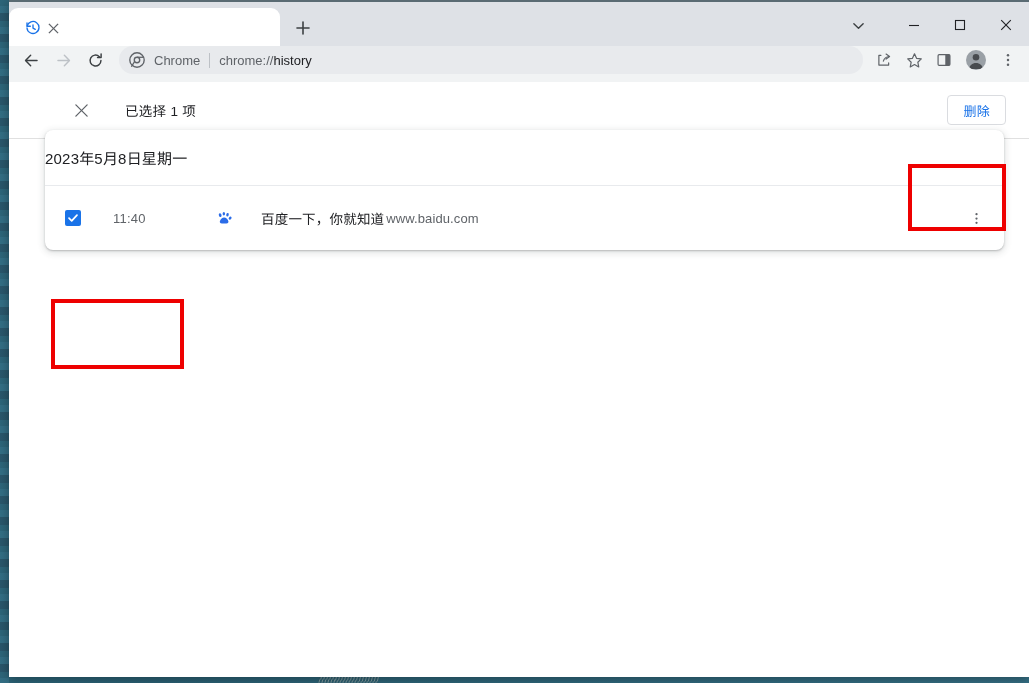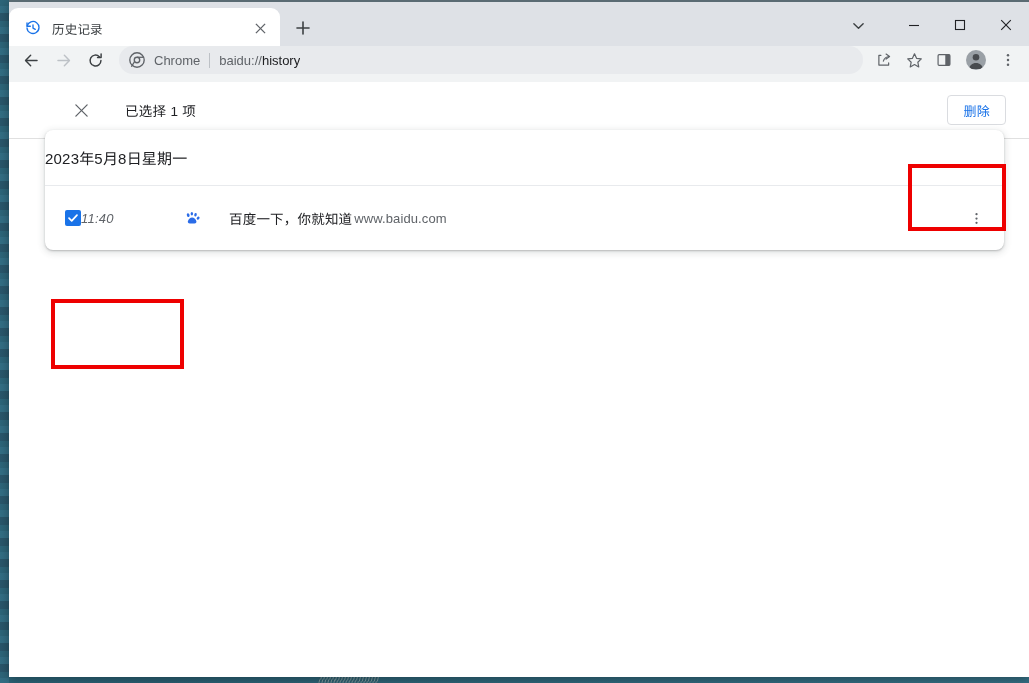--- a/index.html
+++ b/index.html
@@ -284,26 +284,26 @@
   .checkbox {
     width: 16px; height: 16px;
     flex: 0 0 16px;
     border-radius: 2px;
     background: #1a73e8;
     display: flex;
     align-items: center;
     justify-content: center;
   }
   .row-time {
+    margin-left: 32px;
     width: 58px;
     flex: 0 0 58px;
     font-size: 13px;
     color: #5f6368;
     letter-spacing: .2px;
-    font-style: italic;
   }
   .row-favicon {
     margin-left: 45px;
     width: 16px; height: 16px;
     flex: 0 0 16px;
     display: flex; align-items: center; justify-content: center;
   }
   .row-title {
     margin-left: 29px;
     font-size: 13.5px;
@@ -351,21 +351,20 @@
   <div class="tabstrip">
 
     <div class="tab">
       <span class="tab-favicon">
         <svg width="16" height="16" viewBox="0 0 24 24" fill="none" stroke="#1a73e8" stroke-width="2" stroke-linecap="round" stroke-linejoin="round">
           <path d="M3.2 9.2A9 9 0 1 1 3 12"></path>
           <polyline points="3 4.4 3 9.4 8 9.4"></polyline>
           <polyline points="12 7.3 12 12.2 15.4 14.1"></polyline>
         </svg>
       </span>
-      <span class="tab-title">历史记录</span>
       <span class="tab-close">
         <svg width="11" height="11" viewBox="0 0 12 12" fill="none" stroke="currentColor" stroke-width="1.4">
           <line x1="1" y1="1" x2="11" y2="11"></line>
             <line x1="11" y1="1" x2="1" y2="11"></line>
         </svg>
       </span>
     </div>
 
     <div class="new-tab">
       <svg width="14" height="14" viewBox="0 0 14 14" fill="none" stroke="currentColor" stroke-width="1.6" stroke-linecap="round">
@@ -427,21 +426,21 @@
       <span class="omni-chrome-icon">
         <svg width="16" height="16" viewBox="0 0 20 20">
           <circle cx="10" cy="10" r="9" fill="none" stroke="#5f6368" stroke-width="1.7"></circle>
           <circle cx="10" cy="10" r="3.4" fill="none" stroke="#5f6368" stroke-width="1.7"></circle>
           <path d="M10 6.6 H18.4" stroke="#5f6368" stroke-width="1.6" fill="none"></path>
           <path d="M7.1 11.7 L3 18.4" stroke="#5f6368" stroke-width="1.6" fill="none"></path>
         </svg>
       </span>
       <span class="omni-chip">Chrome</span>
       <span class="omni-sep"></span>
-      <span class="omni-url"><span>baidu://</span><span class="strong">history</span></span>
+      <span class="omni-url"><span>chrome://</span><span class="strong">history</span></span>
     </div>
 
     <div class="tool-icon">
       <svg width="16" height="16" viewBox="0 0 20 20" fill="none" stroke="currentColor" stroke-width="1.5" stroke-linecap="round" stroke-linejoin="round">
         <path d="M6.2 4.2H3.6v12.2h12.2v-2.7"></path>
         <path d="M9.2 11.4c1.2-4.2 4-5.6 7.4-5.8"></path>
         <polyline points="12.6,2.6 17,5.6 12.6,8.8"></polyline>
       </svg>
     </div>
 

